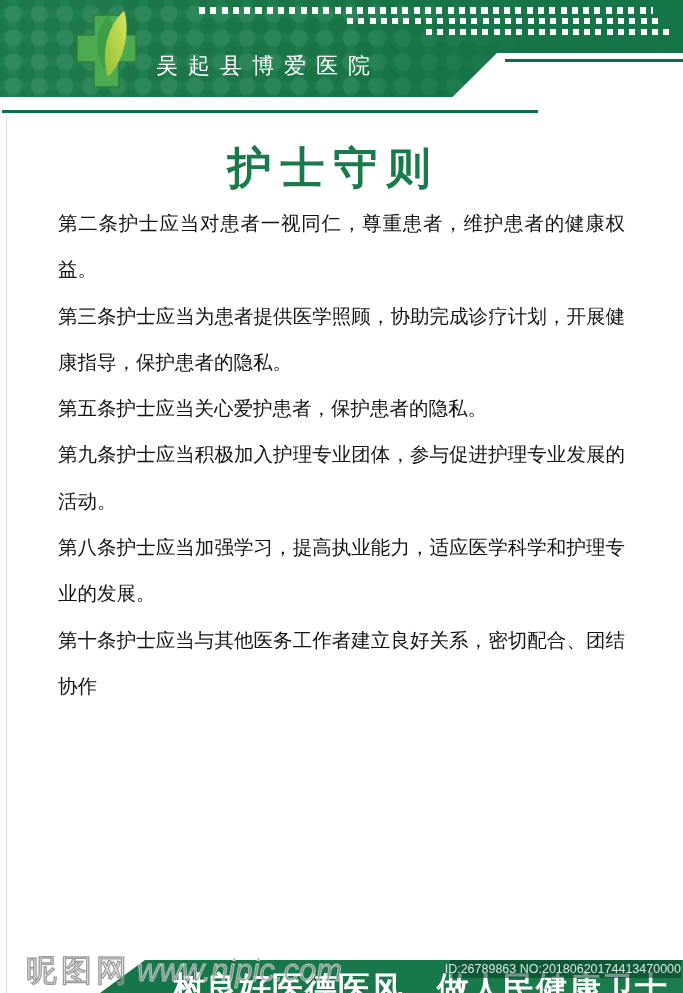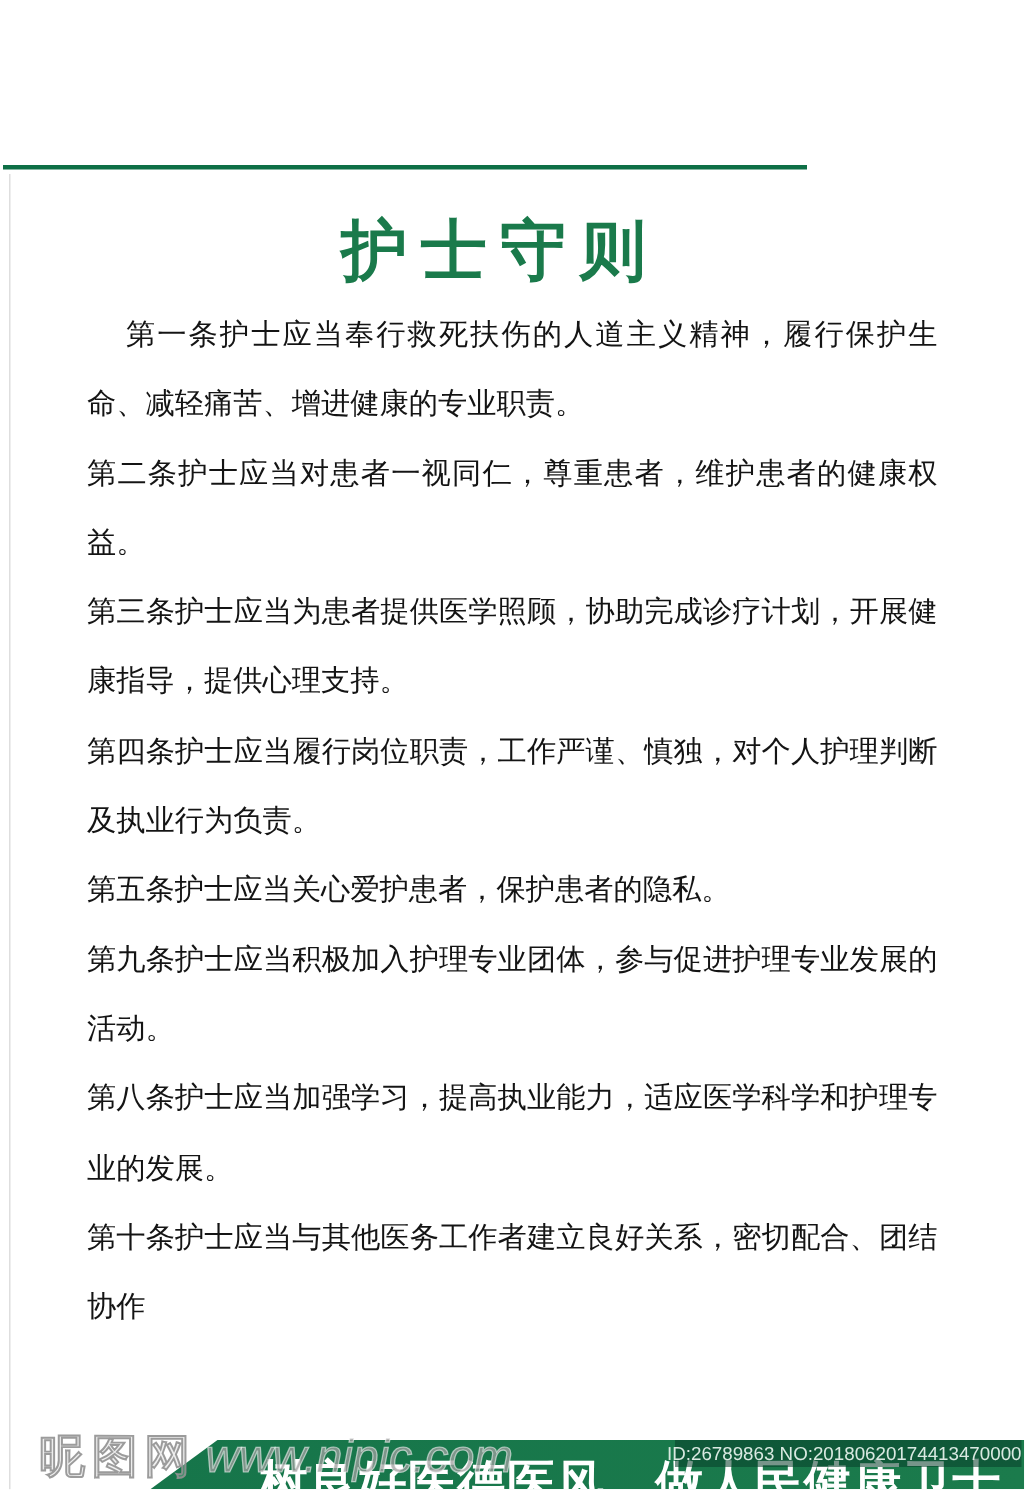--- a/index.html
+++ b/index.html
@@ -76,30 +76,51 @@
     font-size:31px;font-weight:normal;font-style:italic;margin-left:6px;
     color:rgba(160,160,160,0.75);
     -webkit-text-stroke:0.8px rgba(255,255,255,0.55);
   }
 </style>
 </head>
 <body>
 
 <div class="page">
 
+  <div class="banner">
+    <div class="sq-row r1"></div>
+    <div class="sq-row r2"></div>
+    <div class="sq-row r3"></div>
+    <svg class="logo" width="64" height="80" viewBox="0 0 64 80">
+      <defs>
+        <linearGradient id="leafY" x1="0" y1="1" x2="1" y2="0">
+          <stop offset="0" stop-color="#8fbf35"></stop>
+          <stop offset="1" stop-color="#d8e35c"></stop>
+        </linearGradient>
+      </defs>
+      <g>
+        <path d="M20,4 h25 v20 h17 v27 h-17 v25 h-25 v-25 h-17 v-27 h17 Z" fill="#4cab51" stroke="#2e7d3c" stroke-width="1.5"></path>
+      </g>
+      <g>
+        <path d="M30,58 C20,40 22,18 34,4 C41,16 42,42 30,58 Z" fill="#3f9d46"></path>
+        <path d="M34,66 C26,42 34,14 50,0 C56,16 52,48 34,66 Z" fill="url(#leafY)"></path>
+      </g>
+    </svg>
+    <div class="hospital-name">吴起县博爱医院</div>
+    <div class="wedge"></div>
+    <div class="wedge-stripe"></div>
+  </div>
   <div class="under-line"></div>
   <div class="side-line"></div>
 
   <h1 class="title">护士守则</h1>
 
   <div class="rules">
-    <p class="first">第一条护士应当奉行救死扶伤的人道主义精神，履行保护生命、减轻痛苦、增进健康的专业职责。</p>
     <p>第二条护士应当对患者一视同仁，尊重患者，维护患者的健康权益。</p>
-    <p>第三条护士应当为患者提供医学照顾，协助完成诊疗计划，开展健康指导，提供心理支持。</p>
-    <p>第四条护士应当履行岗位职责，工作严谨、慎独，对个人护理判断及执业行为负责。</p>
+    <p>第三条护士应当为患者提供医学照顾，协助完成诊疗计划，开展健康指导，保护患者的隐私。</p>
     <p>第五条护士应当关心爱护患者，保护患者的隐私。</p>
     <p>第九条护士应当积极加入护理专业团体，参与促进护理专业发展的活动。</p>
     <p>第八条护士应当加强学习，提高执业能力，适应医学科学和护理专业的发展。</p>
     <p>第十条护士应当与其他医务工作者建立良好关系，密切配合、团结协作</p>
   </div>
 
   <div class="footer-band">
     <div class="slogan">树良好医德医风　做人民健康卫士</div>
   </div>
   <div class="id-badge">

